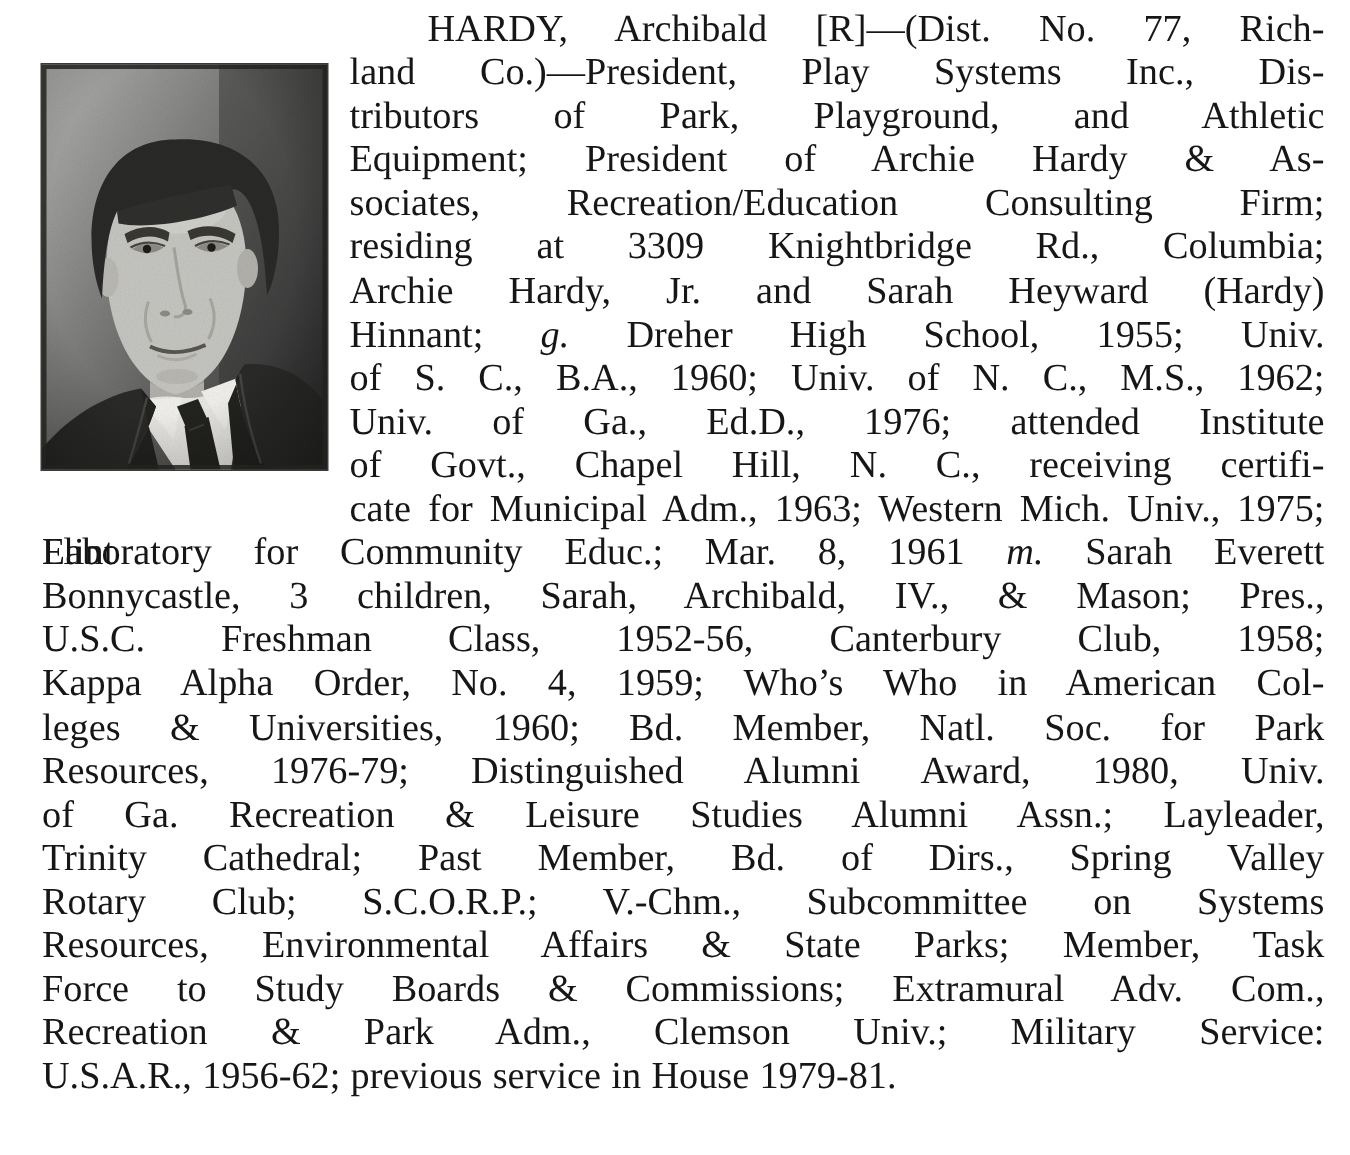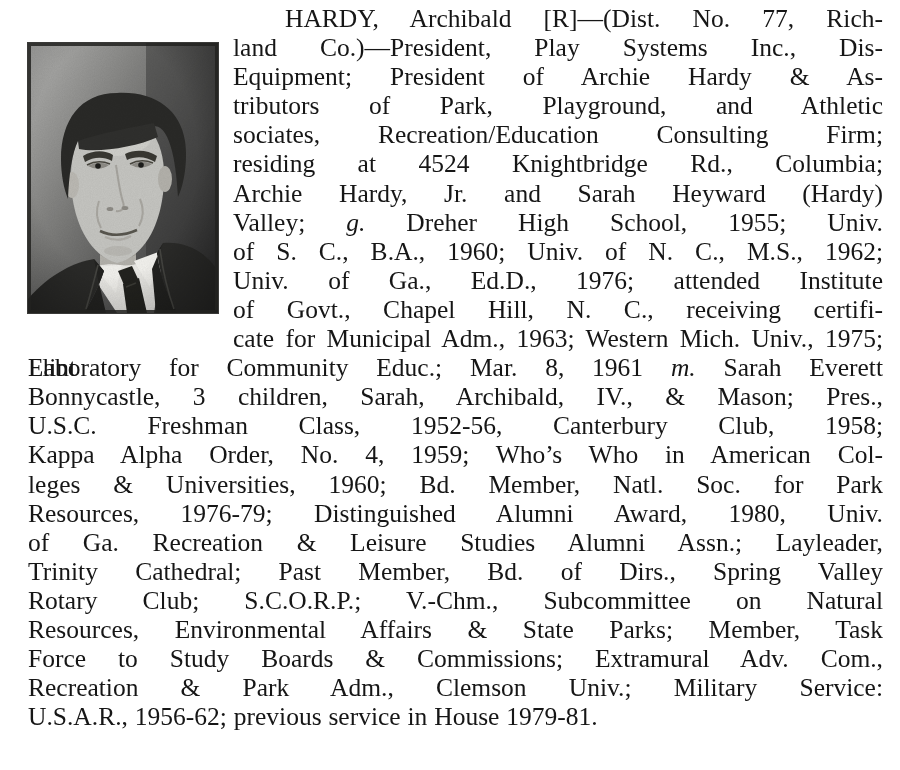--- a/index.html
+++ b/index.html
@@ -112,37 +112,37 @@
 
       <rect width="190" height="270" filter="url(#grain)" opacity="0.12"></rect>
       <rect width="190" height="270" fill="url(#vig)"></rect>
       <rect x="1.5" y="1.5" width="187" height="267" fill="none" stroke="#222220" stroke-width="3" opacity="0.85"></rect>
     </svg>
   </div>
 
   <div class="bio">
       <div class="line first"><span>HARDY, Archibald [R]—(Dist. No. 77, Rich-</span></div>
       <div class="line"><span>land Co.)—President, Play Systems Inc., Dis-</span></div>
+      <div class="line"><span>tributors of Park, Playground, and Athletic</span></div>
       <div class="line"><span>Equipment; President of Archie Hardy &amp; As-</span></div>
-      <div class="line"><span>tributors of Park, Playground, and Athletic</span></div>
       <div class="line"><span>sociates, Recreation/Education Consulting Firm;</span></div>
-      <div class="line"><span>residing at 4524 Knightbridge Rd., Columbia;</span></div>
+      <div class="line"><span>residing at 3309 Knightbridge Rd., Columbia;</span></div>
       <div class="line"><span>Archie Hardy, Jr. and Sarah Heyward (Hardy)</span></div>
-      <div class="line"><span>Valley; </span><span class="it">g.</span><span> Dreher High School, 1955; Univ.</span></div>
+      <div class="line"><span>Hinnant; </span><span class="it">g.</span><span> Dreher High School, 1955; Univ.</span></div>
       <div class="line"><span>of S. C., B.A., 1960; Univ. of N. C., M.S., 1962;</span></div>
       <div class="line"><span>Univ. of Ga., Ed.D., 1976; attended Institute</span></div>
       <div class="line"><span>of Govt., Chapel Hill, N. C., receiving certifi-</span></div>
       <div class="line"><span>cate for Municipal Adm., 1963; Western Mich. Univ., 1975; Flint</span></div>
       <div class="line"><span>Laboratory for Community Educ.; Mar. 8, 1961 </span><span class="it">m.</span><span> Sarah Everett</span></div>
       <div class="line"><span>Bonnycastle, 3 children, Sarah, Archibald, IV., &amp; Mason; Pres.,</span></div>
       <div class="line"><span>U.S.C. Freshman Class, 1952-56, Canterbury Club, 1958;</span></div>
       <div class="line"><span>Kappa Alpha Order, No. 4, 1959; Who’s Who in American Col-</span></div>
       <div class="line"><span>leges &amp; Universities, 1960; Bd. Member, Natl. Soc. for Park</span></div>
       <div class="line"><span>Resources, 1976-79; Distinguished Alumni Award, 1980, Univ.</span></div>
       <div class="line"><span>of Ga. Recreation &amp; Leisure Studies Alumni Assn.; Layleader,</span></div>
       <div class="line"><span>Trinity Cathedral; Past Member, Bd. of Dirs., Spring Valley</span></div>
-      <div class="line"><span>Rotary Club; S.C.O.R.P.; V.-Chm., Subcommittee on Natural</span></div>
+      <div class="line"><span>Rotary Club; S.C.O.R.P.; V.-Chm., Subcommittee on Systems</span></div>
       <div class="line"><span>Resources, Environmental Affairs &amp; State Parks; Member, Task</span></div>
       <div class="line"><span>Force to Study Boards &amp; Commissions; Extramural Adv. Com.,</span></div>
       <div class="line"><span>Recreation &amp; Park Adm., Clemson Univ.; Military Service:</span></div>
       <div class="line last"><span>U.S.A.R., 1956-62; previous service in House 1979-81.</span></div>
     </div>
 </div>
 
 </body></html>

